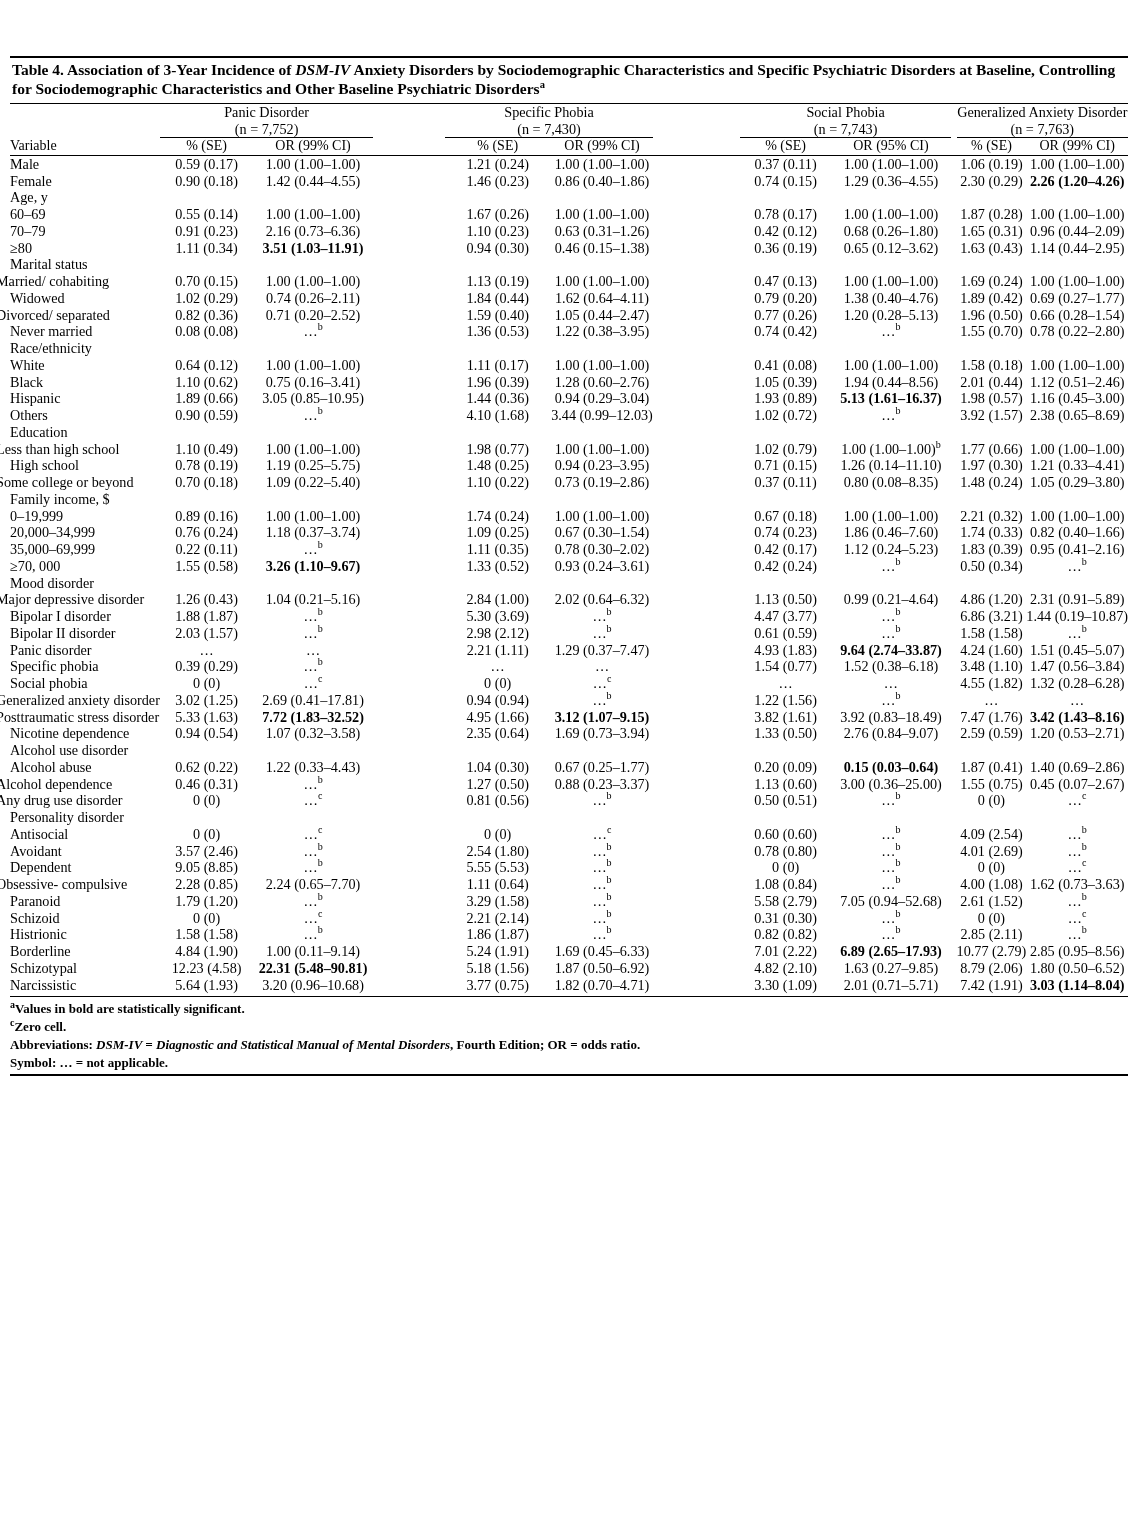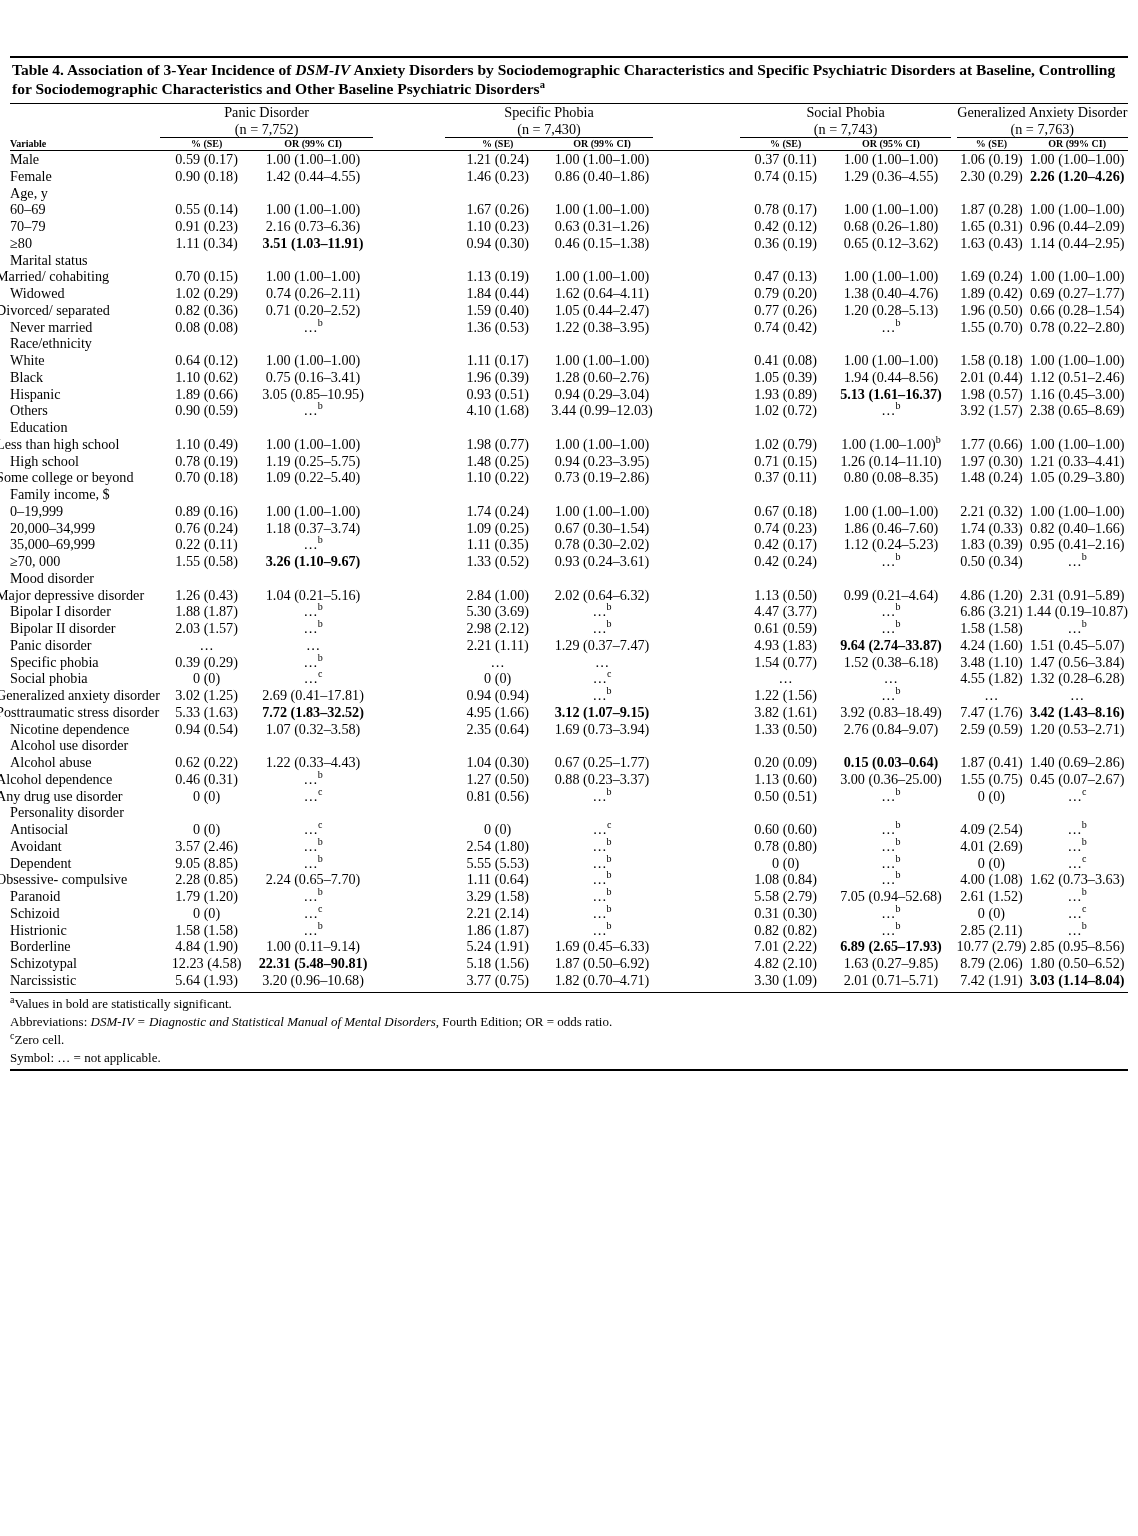--- a/index.html
+++ b/index.html
@@ -54,22 +54,22 @@
     font-weight: normal;
     font-size: 14.2px;
     line-height: 1.18;
     padding-bottom: 1px;
   }
   .grp-rule {
     border-bottom: 1px solid #000;
   }
   .colhead {
     text-align: center;
-    font-weight: bold;
-    font-size: 10px;
+    font-weight: normal;
+    font-size: 14px;
     padding: 2px 0 3px 0;
   }
   .colhead.left { text-align: left; }
   .head-sep td { border-bottom: 1px solid #000; height: 0; padding: 0;}
   .varcell {
     text-align: left;
     padding: 1.4px 6px 1.4px 0;
     white-space: normal;
   }
   .num {
@@ -86,20 +86,21 @@
     text-indent: -14px;
   }
   .hang0 {
     padding-left: 14px;
     text-indent: -14px;
   }
   .foot {
     font-size: 13px;
     line-height: 1.3;
     padding-top: 3px;
+    font-weight: bold;
   }
   .foot div { padding: 0.5px 0; }
   .foot sup { font-size: 10px; vertical-align: super; line-height: 0; }
   .foot .ital { font-style: italic; }
   .rule-bottom {
     border-top: 1px solid #000;
     margin-top: 3px;
   }
   .rule-bottom2 {
     border-top: 2px solid #000;
@@ -337,21 +338,21 @@
           <td class="num"><span>1.94 (0.44–8.56)</span></td>
           <td></td>
           <td class="num"><span>2.01 (0.44)</span></td>
           <td class="num"><span>1.12 (0.51–2.46)</span></td>
         </tr>
         <tr>
           <td class="varcell indent1">Hispanic</td>
           <td class="num"><span>1.89 (0.66)</span></td>
           <td class="num"><span>3.05 (0.85–10.95)</span></td>
           <td></td>
-          <td class="num"><span>0.93 (0.51)</span></td>
+          <td class="num"><span>1.44 (0.36)</span></td>
           <td class="num"><span>0.94 (0.29–3.04)</span></td>
           <td></td>
           <td class="num"><span>1.93 (0.89)</span></td>
           <td class="num bold"><span>5.13 (1.61–16.37)</span></td>
           <td></td>
           <td class="num"><span>1.98 (0.57)</span></td>
           <td class="num"><span>1.16 (0.45–3.00)</span></td>
         </tr>
         <tr>
           <td class="varcell indent1">Others</td>
@@ -793,19 +794,19 @@
           <td class="num"><span>7.42 (1.91)</span></td>
           <td class="num bold"><span>3.03 (1.14–8.04)</span></td>
         </tr>
       </tbody>
   </table>
 
   <div class="rule-bottom"></div>
 
   <div class="foot">
     <div><sup>a</sup><span>Values in bold are statistically significant.</span></div>
+    <div><sup>c</sup><span>Zero cell.</span></div>
     <div><span>Abbreviations: </span><span class="ital">DSM-IV</span><span class="ital"> = Diagnostic and Statistical Manual of Mental Disorders</span><span>, Fourth Edition; OR = odds ratio.</span></div>
-    <div><sup>c</sup><span>Zero cell.</span></div>
     <div>Symbol: … = not applicable.</div>
   </div>
 
   <div class="rule-bottom2"></div>
 </div>
 
 </body></html>

